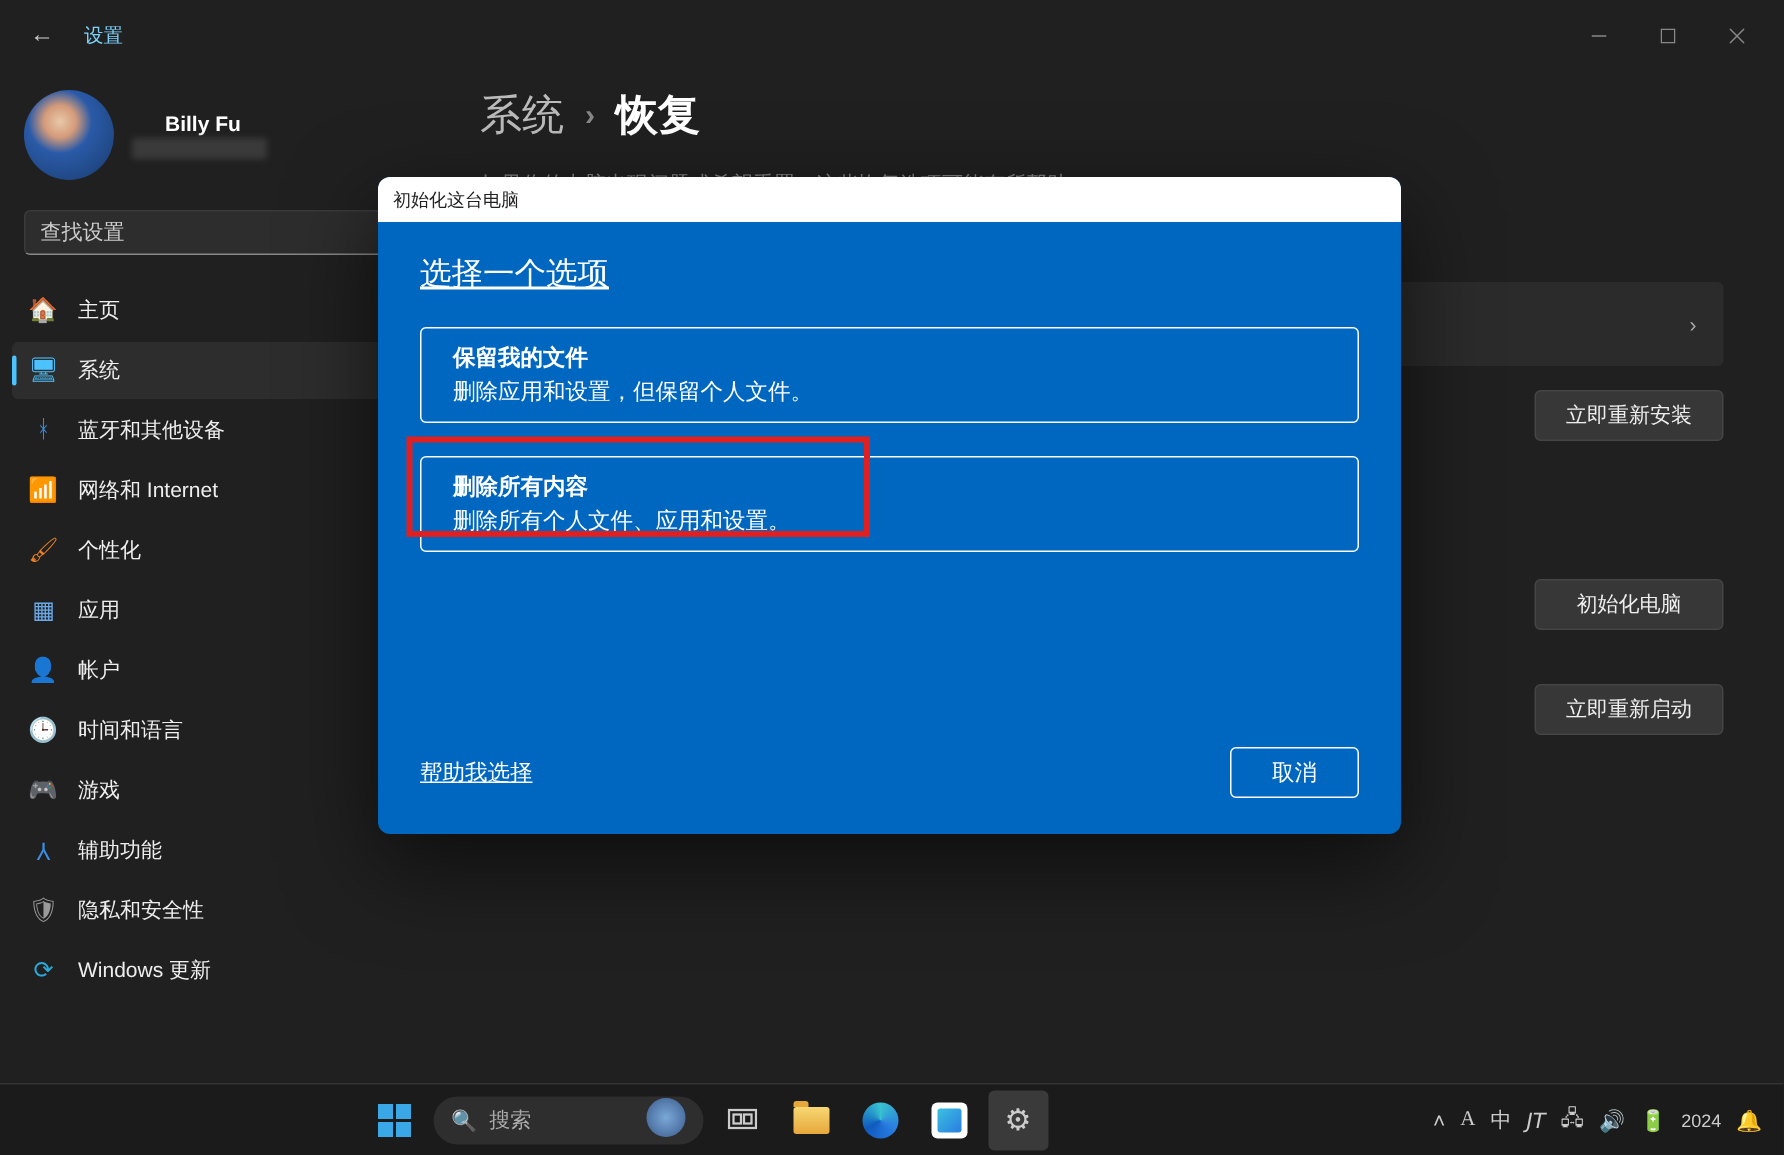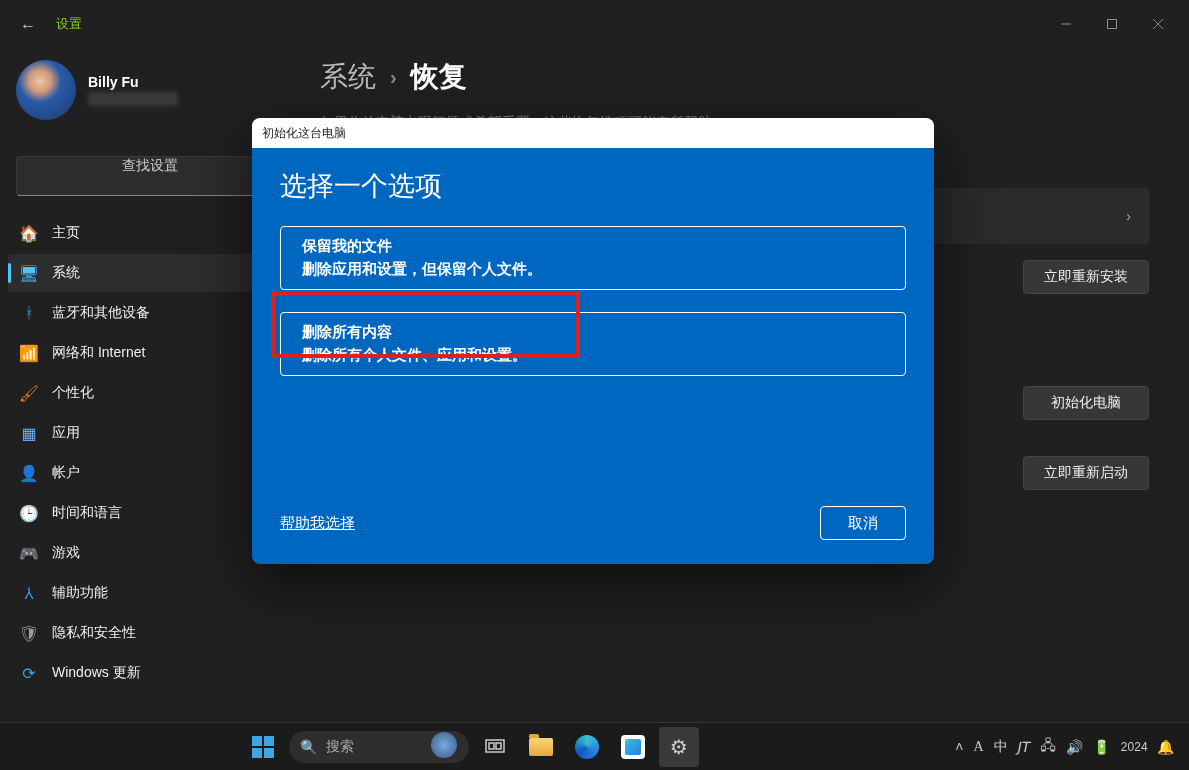--- a/index.html
+++ b/index.html
@@ -1,38 +1,38 @@
 <!DOCTYPE html>
 <html><head>
 <meta charset="utf-8">
 <style>
   * { margin: 0; padding: 0; box-sizing: border-box; font-family: "Segoe UI", "Microsoft YaHei", sans-serif; }
   html, body { width: 1189px; height: 770px; overflow: hidden; background: #202020; color: #ffffff; }
   
   
   .titlebar { height: 48px; display: flex; align-items: center; padding: 0 8px; }
   .titlebar .back { width: 40px; text-align: center; color: #ccc; font-size: 16px; }
-  .titlebar .title { font-size: 13px; color: #84cc16; margin-left: 8px; }
+  .titlebar .title { font-size: 13px; color: #7dd3fc; margin-left: 8px; }
   .titlebar .spacer { flex: 1; }
   .win-controls { display: flex; }
   .win-btn { width: 46px; height: 32px; display: flex; align-items: center; justify-content: center; color: #888; font-size: 12px; }
   .win-btn svg { width: 10px; height: 10px; stroke: #888; stroke-width: 1; fill: none; }
   
   
   .layout { display: flex; height: calc(100% - 48px - 48px); }
   
   
   .sidebar { width: 300px; padding: 8px 8px 8px 8px; display: flex; flex-direction: column; }
   .profile { display: flex; align-items: center; padding: 4px 8px 20px 8px; gap: 12px; }
   .avatar { width: 60px; height: 60px; border-radius: 50%; background: radial-gradient(circle at 40% 35%, #e8c8a8 0%, #d49b7a 20%, #2a5aa8 40%, #183a6a 100%); }
   .profile-text { display: flex; flex-direction: column; }
-  .profile-name { font-size: 14px; font-weight: 600; }
+  .profile-name { font-size: 14px; font-weight: 600; margin-left: 22px; }
   .profile-sub { width: 90px; height: 14px; background: #3a3a3a; border-radius: 2px; filter: blur(2px); margin-top: 2px;}
   
-  .search-box { height: 40px; background: #2d2d2d; border: 1px solid #3a3a3a; border-bottom: 1px solid #888; border-radius: 4px; display: flex; align-items: center; padding: 0 10px; margin: 16px 8px 18px 8px; color: #ccc; font-size: 14px; flex-direction: column; }
+  .search-box { height: 30px; background: #2d2d2d; border: 1px solid #3a3a3a; border-bottom: 1px solid #888; border-radius: 4px; display: flex; align-items: center; padding: 0 10px; margin: 0 8px 18px 8px; color: #ccc; font-size: 14px; }
   .search-box .icon { margin-left: auto; color: #aaa; }
   
   .nav-list { display: flex; flex-direction: column; gap: 2px; }
   .nav-item { height: 38px; display: flex; align-items: center; padding: 0 12px; gap: 14px; border-radius: 4px; font-size: 14px; color: #eee; position: relative; }
   .nav-item.active { background: #2d2d2d; }
   .nav-item.active::before { content: ""; position: absolute; left: 0; top: 9px; bottom: 9px; width: 3px; background: #4cc2ff; border-radius: 2px; }
   .nav-icon { width: 18px; height: 18px; display: flex; align-items: center; justify-content: center; font-size: 16px; }
   
   
   .content { flex: 1; padding: 10px 40px 0 20px; position: relative; }
@@ -56,24 +56,24 @@
     left: 252px; top: 118px;
     width: 682px;
     background: #0067c0;
     border-radius: 8px;
     overflow: hidden;
     box-shadow: 0 20px 60px rgba(0,0,0,0.6);
     z-index: 100;
   }
   .dialog-titlebar { height: 30px; background: #ffffff; color: #222; display: flex; align-items: center; padding: 0 10px; font-size: 12px; }
   .dialog-body { padding: 20px 28px 24px 28px; }
-  .dialog-heading { font-size: 27px; font-weight: 400; margin-bottom: 22px; }
+  .dialog-heading { font-size: 21px; font-weight: 400; margin-bottom: 22px; text-decoration: underline; }
   .option-btn { border: 1.5px solid #ffffff; border-radius: 4px; padding: 10px 21px; margin-bottom: 22px; cursor: pointer; }
   .option-btn .opt-title { font-size: 15px; font-weight: 700; }
-  .option-btn .opt-desc { font-size: 15px; font-weight: 700; margin-top: 4px; }
+  .option-btn .opt-desc { font-size: 15px; font-weight: 400; margin-top: 4px; }
   .option-highlight { position: absolute; border: 4px solid #e02020; pointer-events: none; }
   .dialog-footer { display: flex; align-items: center; margin-top: 130px; }
   .help-link { color: #ffffff; text-decoration: underline; font-size: 15px; }
   .cancel-btn { margin-left: auto; width: 86px; height: 34px; border: 1.5px solid #ffffff; border-radius: 4px; display: flex; align-items: center; justify-content: center; font-size: 15px; }
   
   
   .taskbar { position: absolute; bottom: 0; left: 0; right: 0; height: 48px; background: #1b1b1b; border-top: 1px solid #333; display: flex; align-items: center; }
   .tb-center { flex:1; display: flex; align-items: center; justify-content: center; gap: 6px; }
   .tb-icon { width: 40px; height: 40px; display: flex; align-items: center; justify-content: center; border-radius: 4px; font-size: 20px;}
   .tb-search { width: 180px; height: 32px; background: #2e2e2e; border-radius: 16px; display:flex; align-items:center; padding:0 12px; gap:8px; color:#aaa; font-size:14px;}

